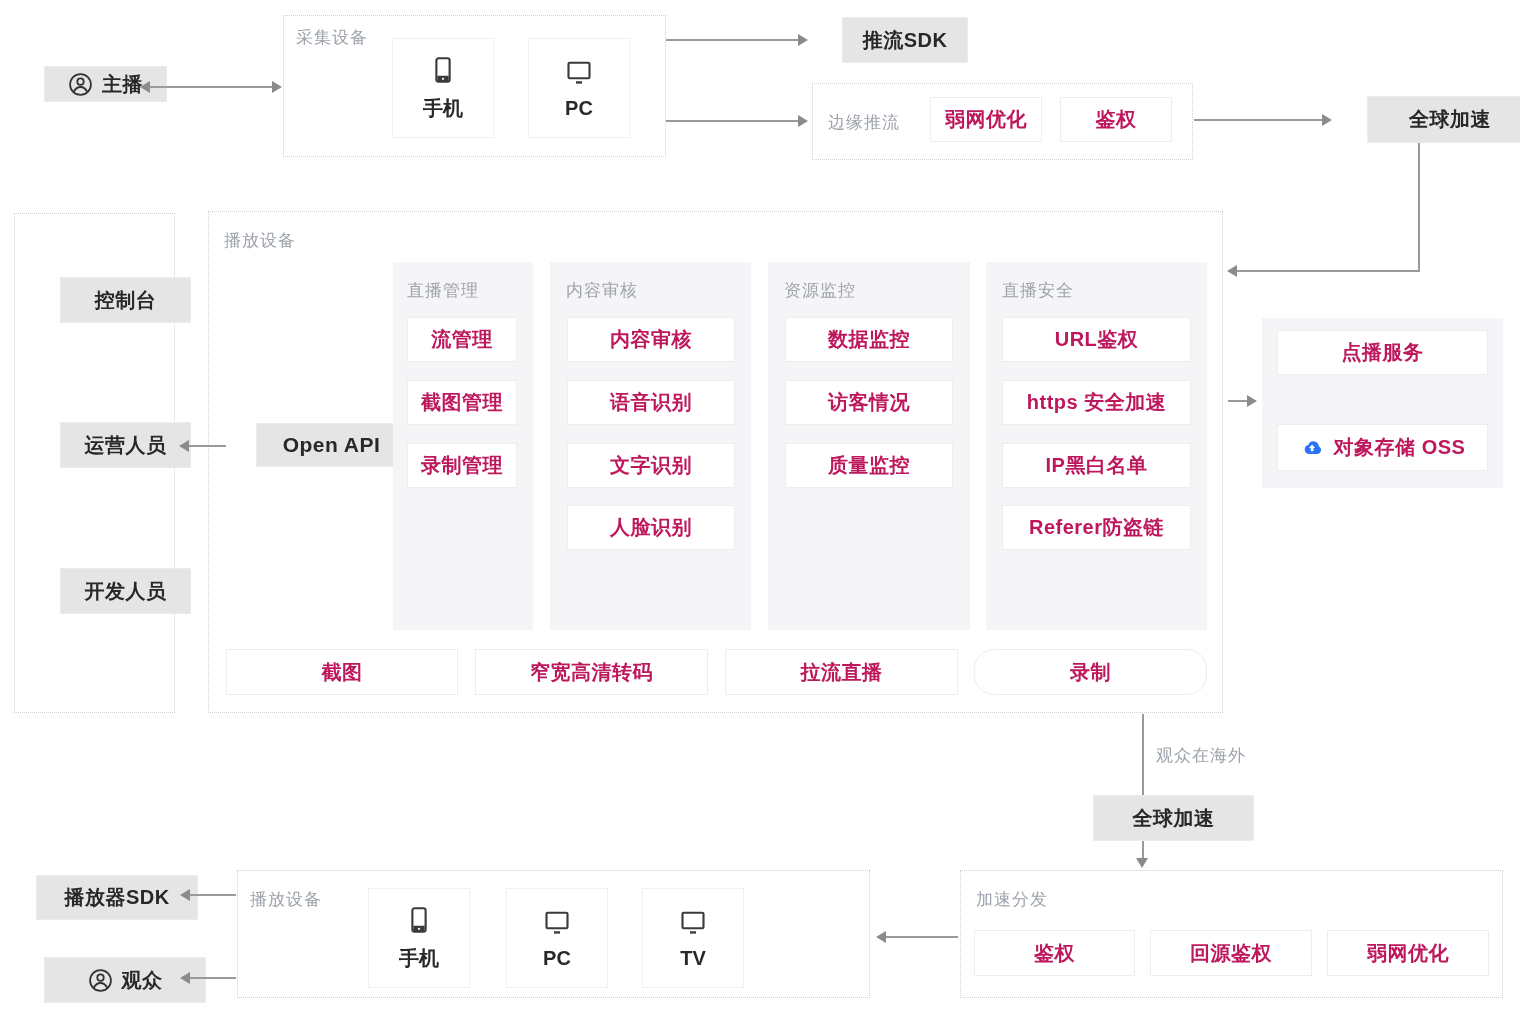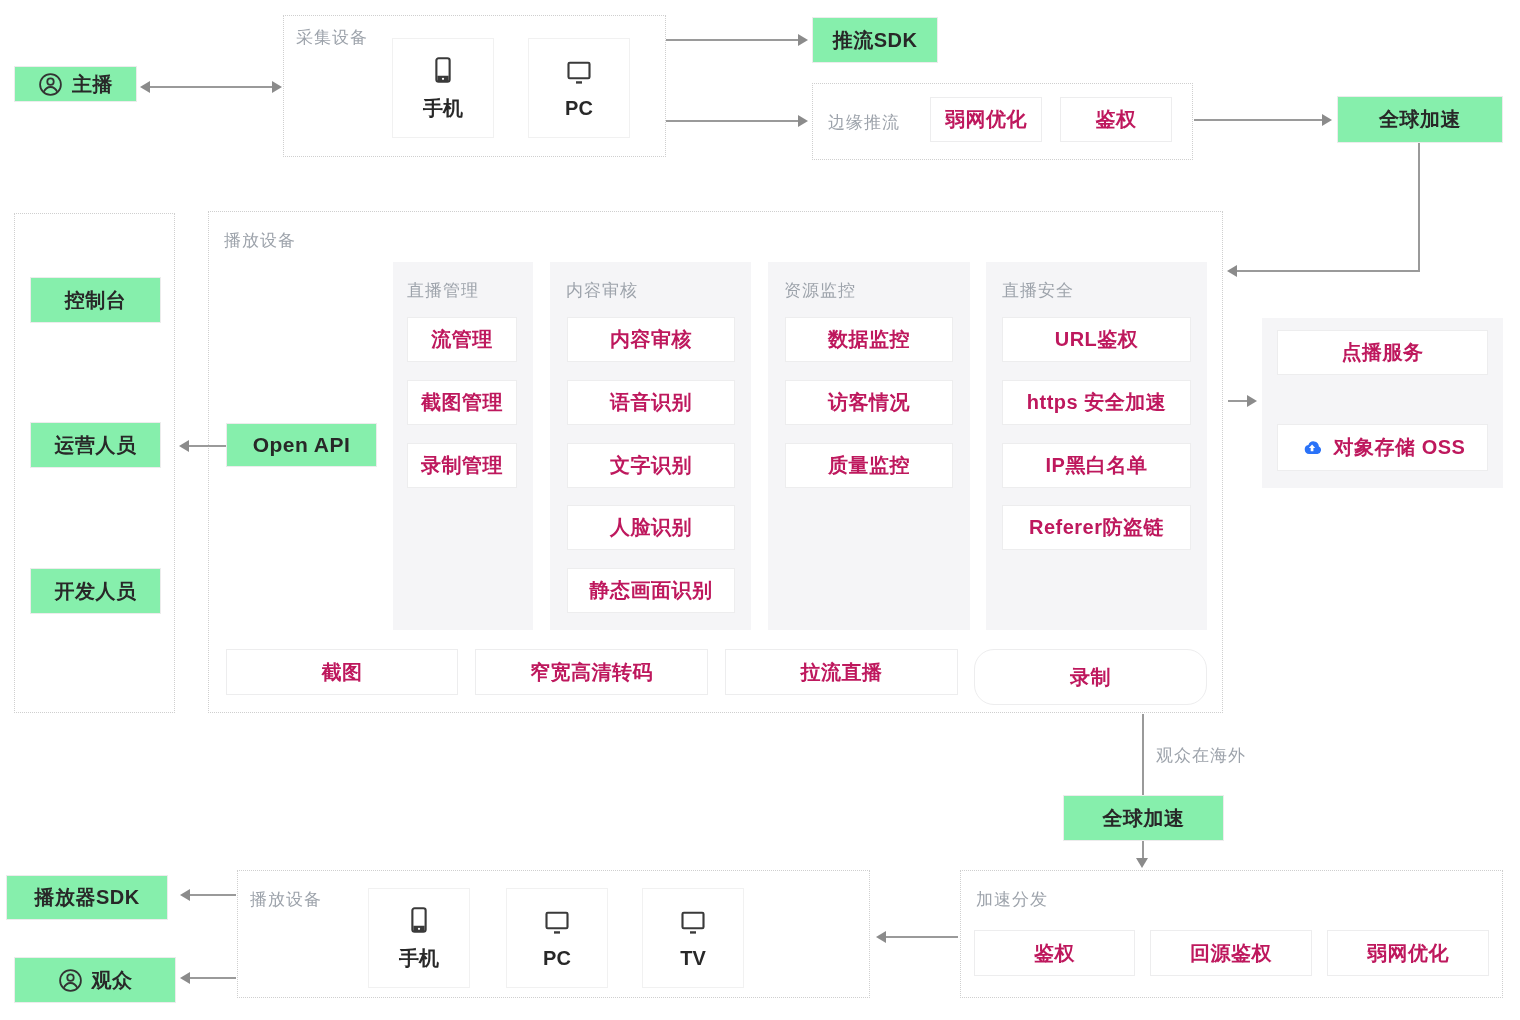--- a/index.html
+++ b/index.html
@@ -1,19 +1,19 @@
 <!DOCTYPE html>
 <html><head>
 <meta charset="utf-8">
 <style>
   html,body{margin:0;padding:0;background:#fff;}
   body{font-family:"Liberation Sans","DejaVu Sans",sans-serif;}
   .canvas{position:relative;width:1520px;height:1020px;background:#fff;overflow:hidden;color:#282828;}
-  .box{position:absolute;background:#86efac;border:1px solid #ececec;display:flex;align-items:center;justify-content:center;
-       font-size:20px;font-weight:600;color:#282828;letter-spacing:.5px;box-sizing:border-box;gap:9px;}
+  .box{position:absolute;background:#e5e5e5;border:1px solid #ececec;display:flex;align-items:center;justify-content:center;
+       font-size:20px;font-weight:600;color:#282828;letter-spacing:.5px;box-sizing:border-box;gap:9px;margin-left:30px;}
   .dashed{position:absolute;border:1px dotted #cfcfcf;background:transparent;box-sizing:border-box;}
   .grp-label{position:absolute;font-size:17px;color:#9da3ab;font-weight:400;letter-spacing:1px;}
   .col{position:absolute;background:#f5f5f7;}
   .item{position:absolute;background:#fff;border:1px solid #ededee;display:flex;align-items:center;justify-content:center;
         font-size:20px;font-weight:600;color:#be185d;height:45px;box-sizing:border-box;letter-spacing:.5px;}
   .device{position:absolute;width:102px;height:100px;background:#fff;border:1px solid #f1f1f1;display:flex;flex-direction:column;
           align-items:center;justify-content:center;gap:10px;font-size:20px;font-weight:600;box-sizing:border-box;}
   .hline{position:absolute;height:2px;background:#9a9a9a;}
   .vline{position:absolute;width:2px;background:#9a9a9a;}
   .ah{position:absolute;width:0;height:0;}
@@ -113,39 +113,38 @@
   <div class="item" style="left:407px;top:317px;width:110px;">流管理</div>
   <div class="item" style="left:407px;top:380px;width:110px;">截图管理</div>
   <div class="item" style="left:407px;top:443px;width:110px;">录制管理</div>
 
   <div class="col" style="left:550px;top:262px;width:201px;height:368px;"></div>
   <div class="grp-label" style="left:566px;top:279px;">内容审核</div>
   <div class="item" style="left:567px;top:317px;width:168px;">内容审核</div>
   <div class="item" style="left:567px;top:380px;width:168px;">语音识别</div>
   <div class="item" style="left:567px;top:443px;width:168px;">文字识别</div>
   <div class="item" style="left:567px;top:505px;width:168px;">人脸识别</div>
-  <div class="item" style="left:567px;top:568px;width:168px;">静态画面识别</div>
 
   <div class="col" style="left:768px;top:262px;width:202px;height:368px;"></div>
   <div class="grp-label" style="left:784px;top:279px;">资源监控</div>
   <div class="item" style="left:785px;top:317px;width:168px;">数据监控</div>
   <div class="item" style="left:785px;top:380px;width:168px;">访客情况</div>
   <div class="item" style="left:785px;top:443px;width:168px;">质量监控</div>
 
   <div class="col" style="left:986px;top:262px;width:221px;height:368px;"></div>
   <div class="grp-label" style="left:1002px;top:279px;">直播安全</div>
   <div class="item" style="left:1002px;top:317px;width:189px;">URL鉴权</div>
   <div class="item" style="left:1002px;top:380px;width:189px;">https 安全加速</div>
   <div class="item" style="left:1002px;top:443px;width:189px;">IP黑白名单</div>
   <div class="item" style="left:1002px;top:505px;width:189px;">Referer防盗链</div>
 
   <div class="item" style="left:226px;top:649px;width:232px;height:46px;">截图</div>
   <div class="item" style="left:475px;top:649px;width:233px;height:46px;">窄宽高清转码</div>
   <div class="item" style="left:725px;top:649px;width:233px;height:46px;">拉流直播</div>
-  <div class="item" style="left:974px;top:649px;width:233px;height:56px;border-radius:20px;">录制</div>
+  <div class="item" style="left:974px;top:649px;width:233px;height:46px;border-radius:20px;">录制</div>
 
   <div class="hline" style="left:1228px;top:400px;width:19px;"></div>
   <div class="ah r" style="left:1247px;top:395px;"></div>
   <div class="col" style="left:1262px;top:318px;width:241px;height:170px;"></div>
   <div class="item" style="left:1277px;top:330px;width:211px;">点播服务</div>
   <div class="item" style="left:1277px;top:424px;width:211px;height:47px;gap:10px;">
     <svg class="icon" width="24" height="24" viewBox="0 0 24 24">
         <use href="#i-cloud"></use>
       </svg>
     <span>对象存储 OSS</span>

